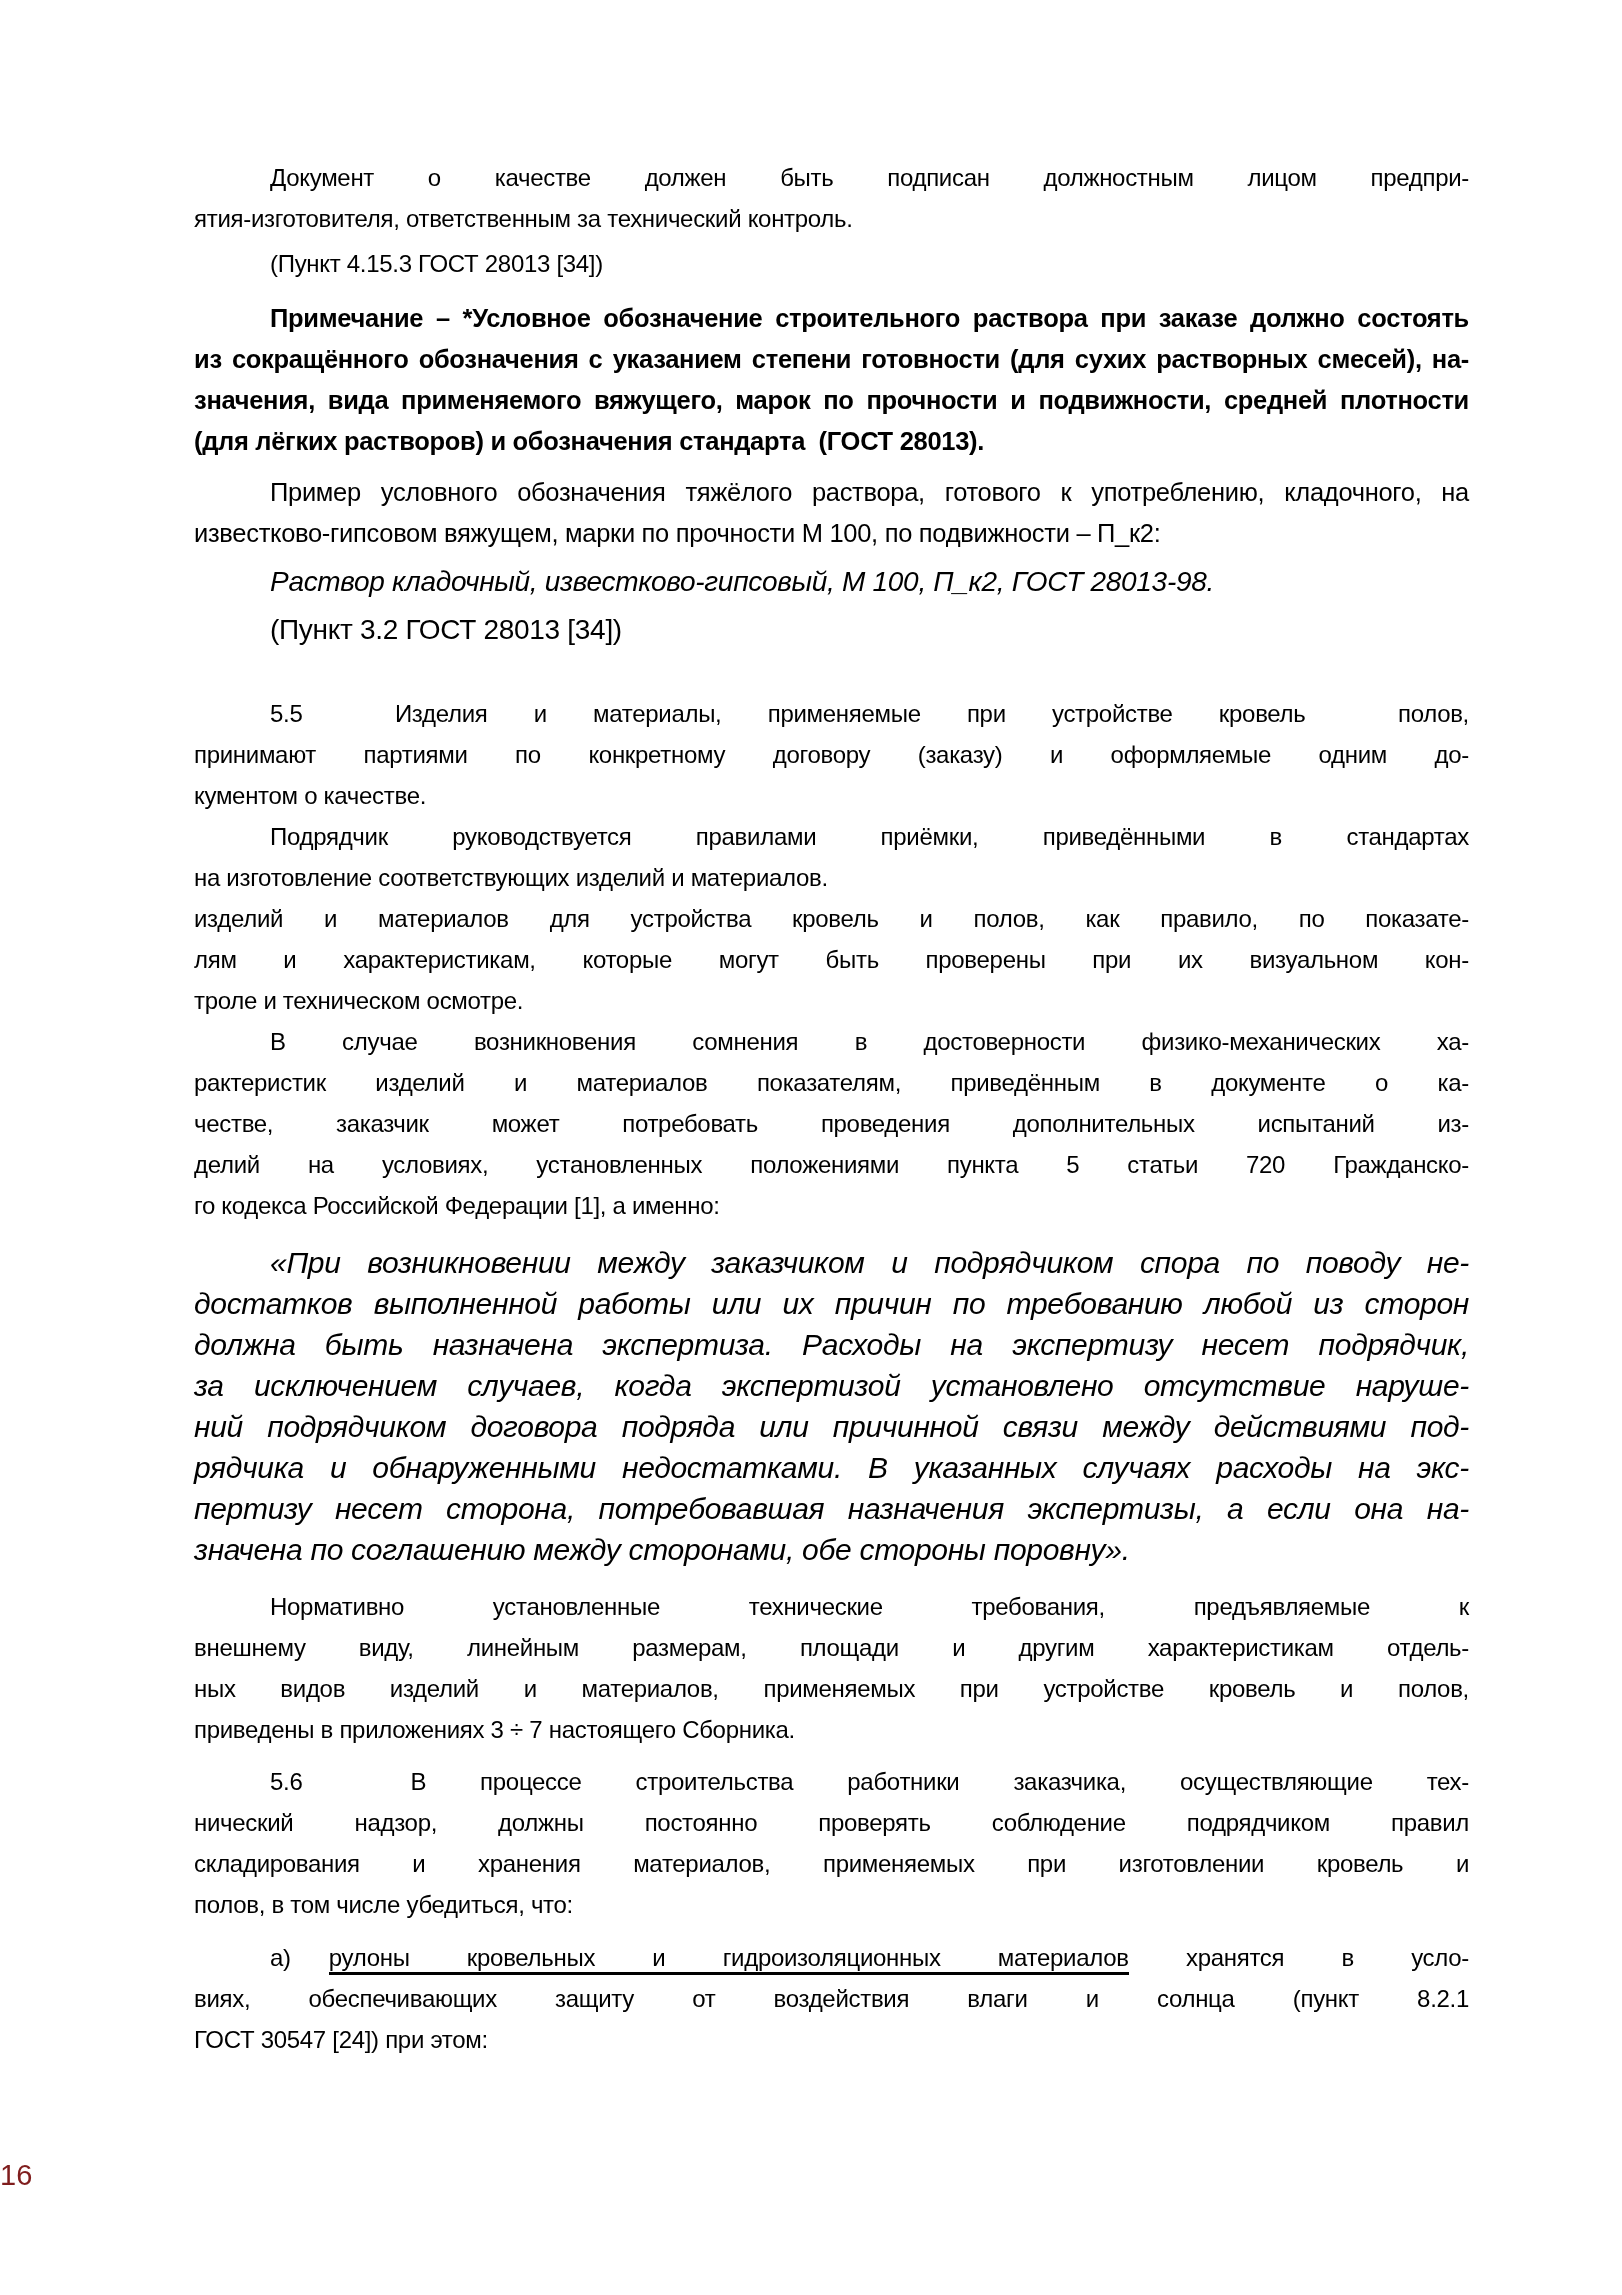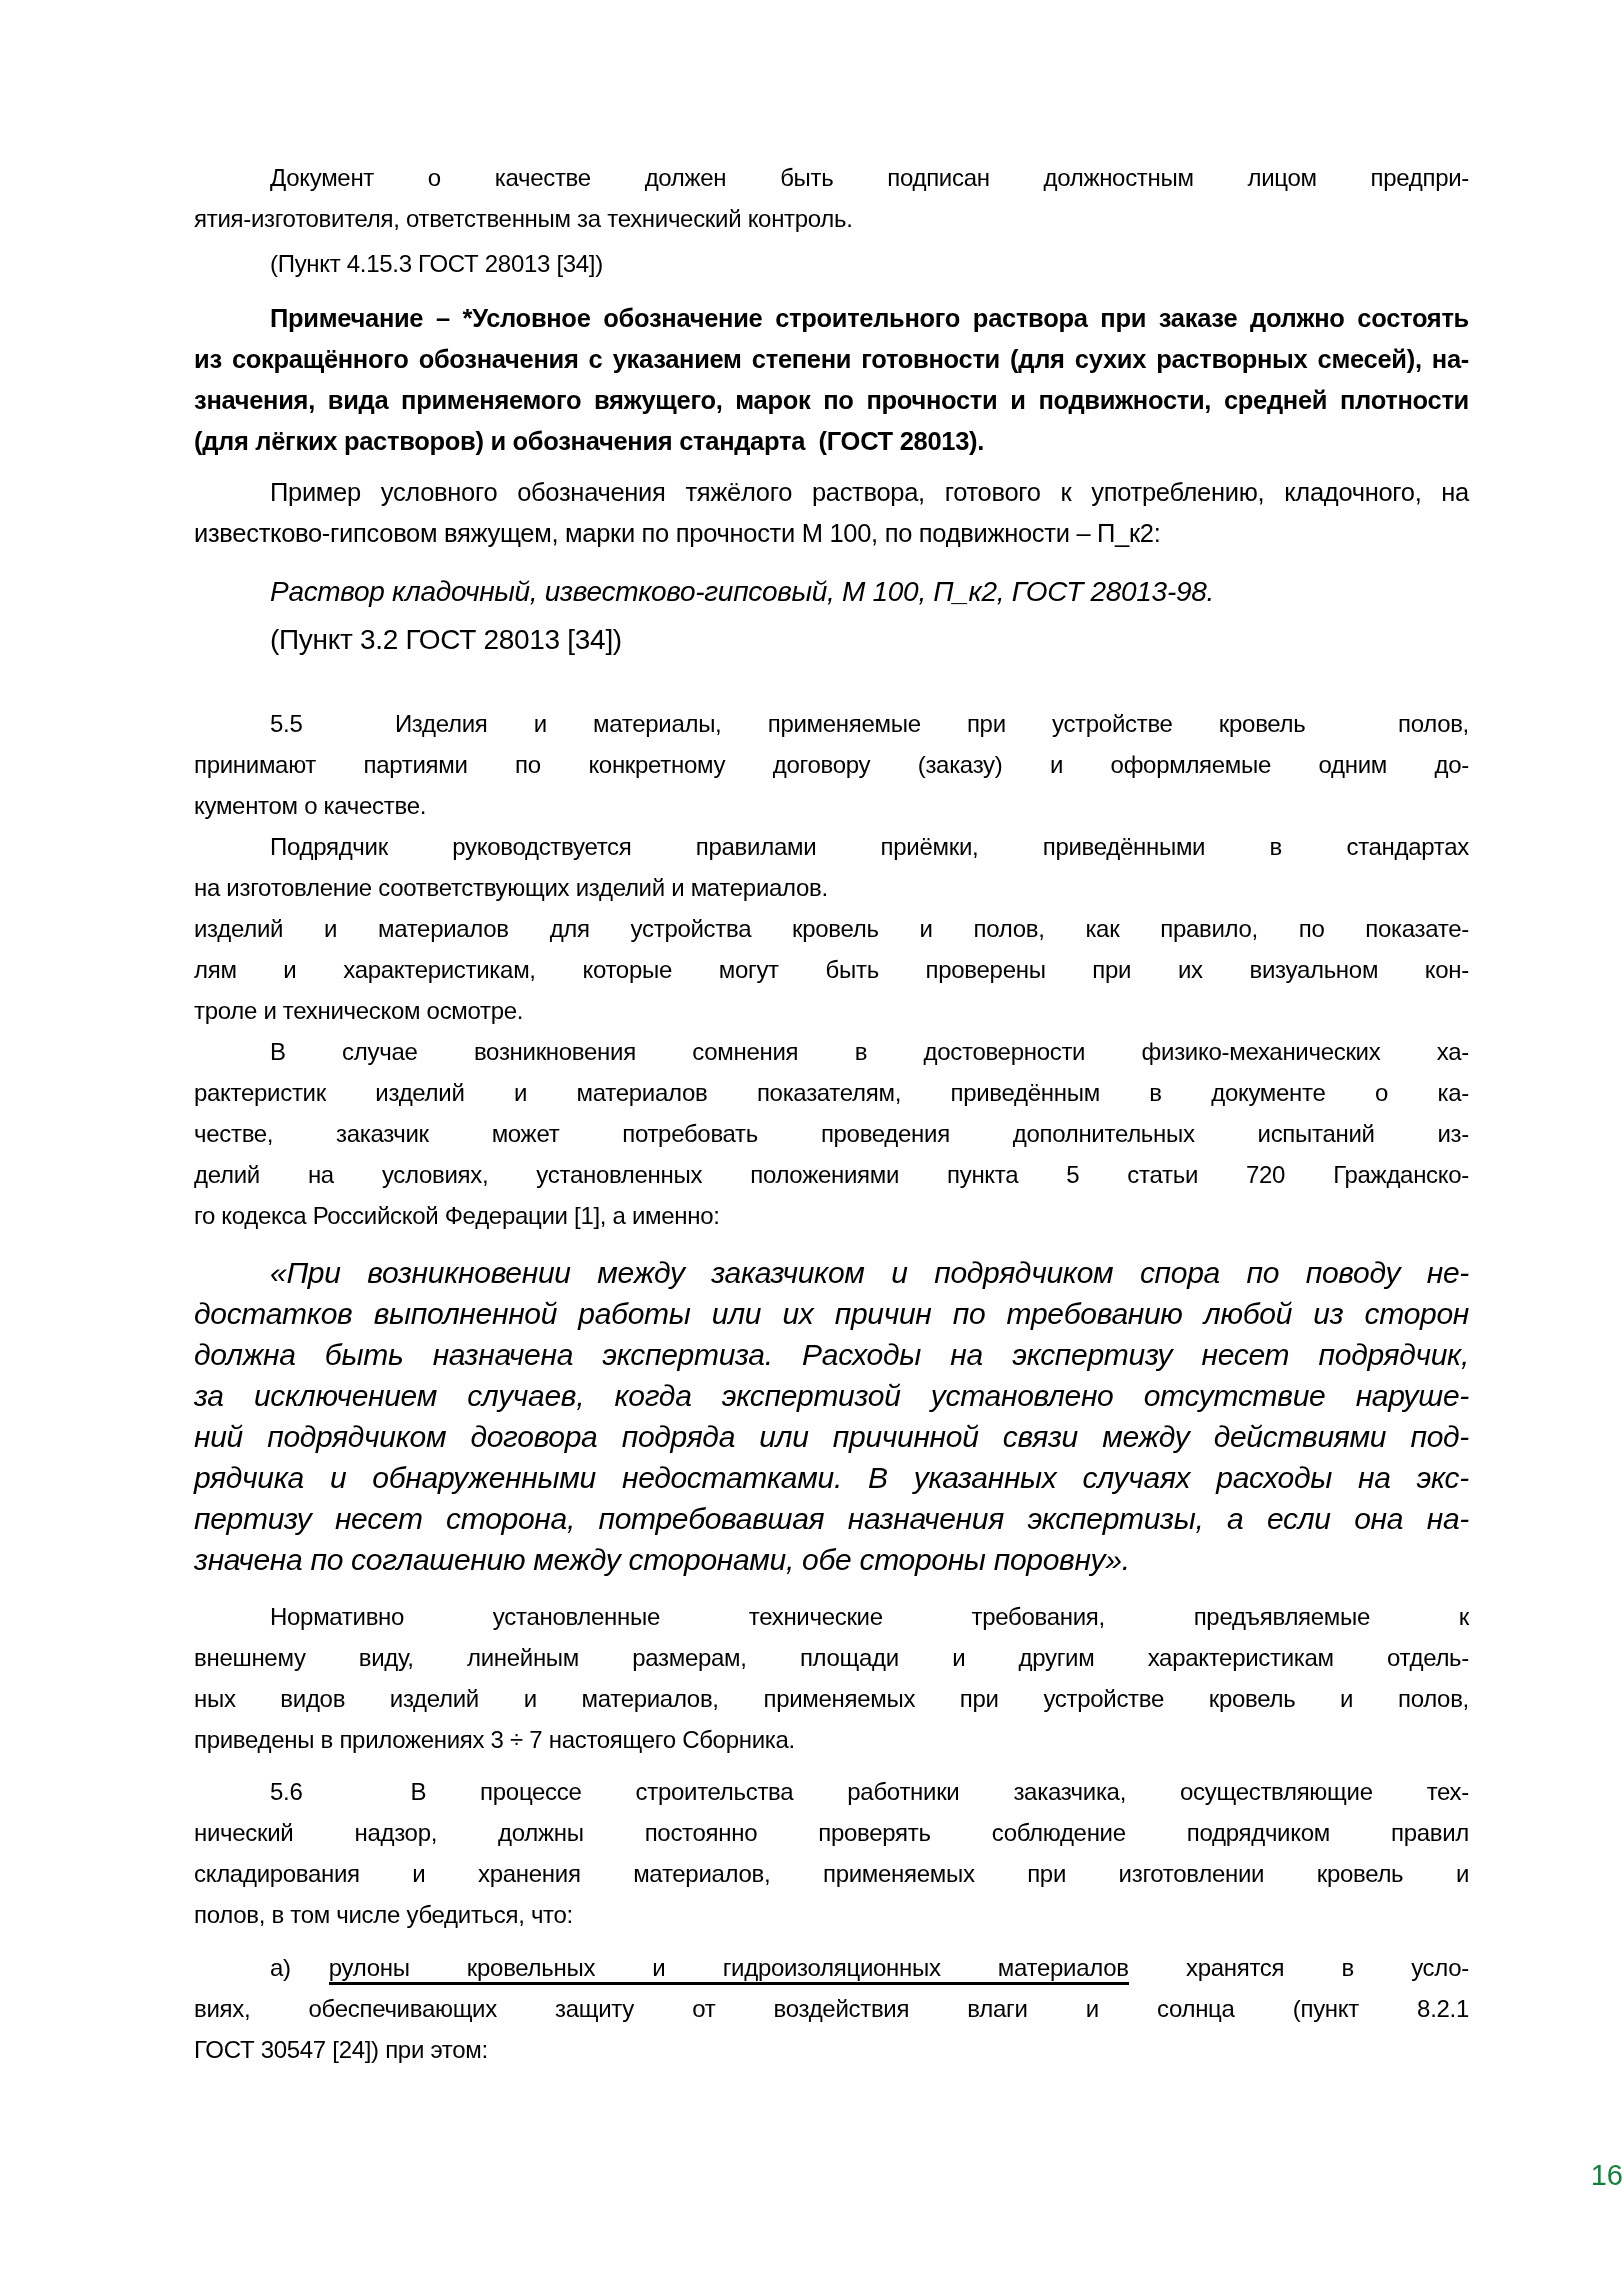--- a/index.html
+++ b/index.html
@@ -33,24 +33,24 @@
   .example { font-size: 28px; font-style: italic; }
   .quote   { font-size: 30px; font-style: italic; }
   .small   { font-size: 28px; }
   .ul { border-bottom: 3.3px solid #000; padding-bottom: 1px; }
   .gap { display: inline-block; height: 0.7px; }
   .footer {
     position: absolute;
     left: 0;
     top: 2159px;
     width: 1623px;
-    text-align: right;
+    text-align: left;
     font-size: 29px;
     line-height: 33px;
-    color: #15803d;
+    color: #7f1d1d;
     font-family: "Liberation Sans", sans-serif;
   }
 </style>
 </head>
 <body>
 
 <div class="page">
   <main class="content" id="content">
       <div class="para body">
         <div class="line first">Документ о качестве должен быть подписан должностным лицом предпри-</div>
@@ -62,21 +62,21 @@
       <div class="para note" style="margin-top: 14.4px; font-weight: bold;">
         <div class="line first">Примечание – *Условное обозначение строительного раствора при заказе должно состоять</div>
         <div class="line">из сокращённого обозначения с указанием степени готовности (для сухих растворных смесей), на-</div>
         <div class="line">значения, вида применяемого вяжущего, марок по прочности и подвижности, средней плотности</div>
         <div class="line last">(для лёгких растворов) и обозначения стандарта &nbsp;(ГОСТ 28013).</div>
       </div>
       <div class="para note" style="margin-top: 9.2px;">
         <div class="line first">Пример условного обозначения тяжёлого раствора, готового к употреблению, кладочного, на</div>
         <div class="line last">известково-гипсовом вяжущем, марки по прочности М 100, по подвижности – П_к2:</div>
       </div>
-      <div class="para example" style="margin-top: 17px;">
+      <div class="para example" style="margin-top: 7px;">
         <div class="line first last">Раствор кладочный, известково-гипсовый, М 100, П_к2, ГОСТ 28013-98.</div>
       </div>
       <div class="para small" style="margin-top: 7.9px;">
         <div class="line first last">(Пункт 3.2 ГОСТ 28013 [34])</div>
       </div>
       <div class="para body" style="margin-top: 43px;">
         <div class="line first">5.5&nbsp; Изделия и материалы, применяемые при устройстве кровель&nbsp; полов,</div>
         <div class="line">принимают партиями по конкретному договору (заказу) и оформляемые одним до-</div>
         <div class="line last">кументом о качестве.</div>
       </div>

